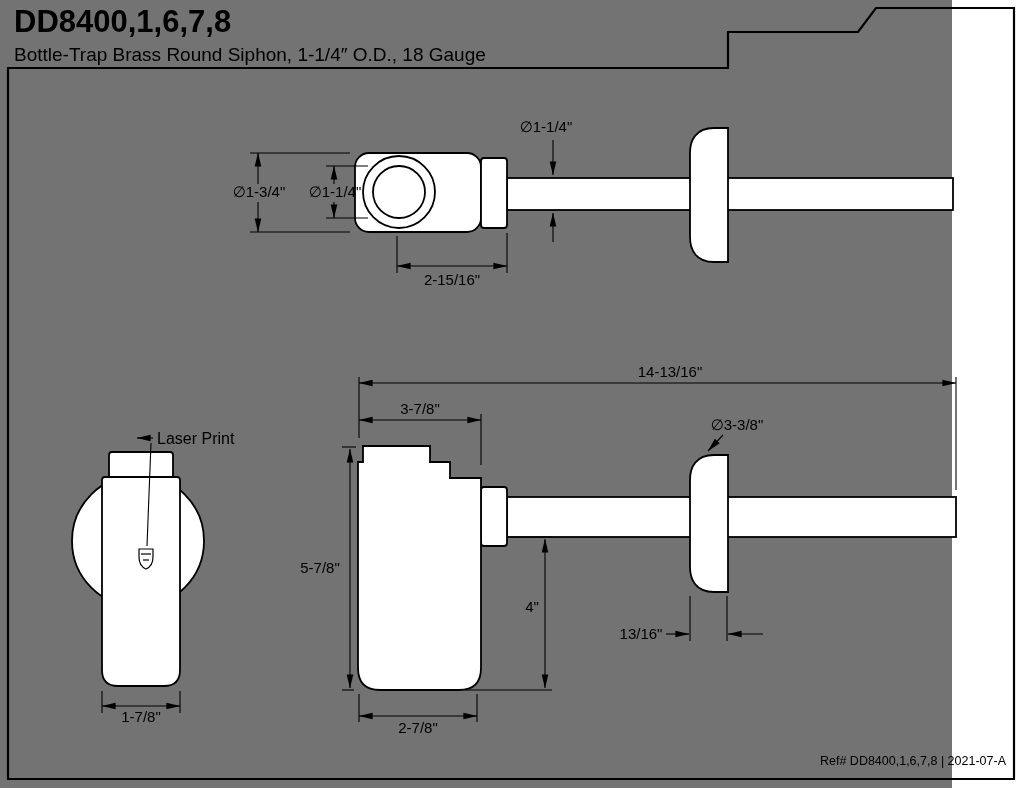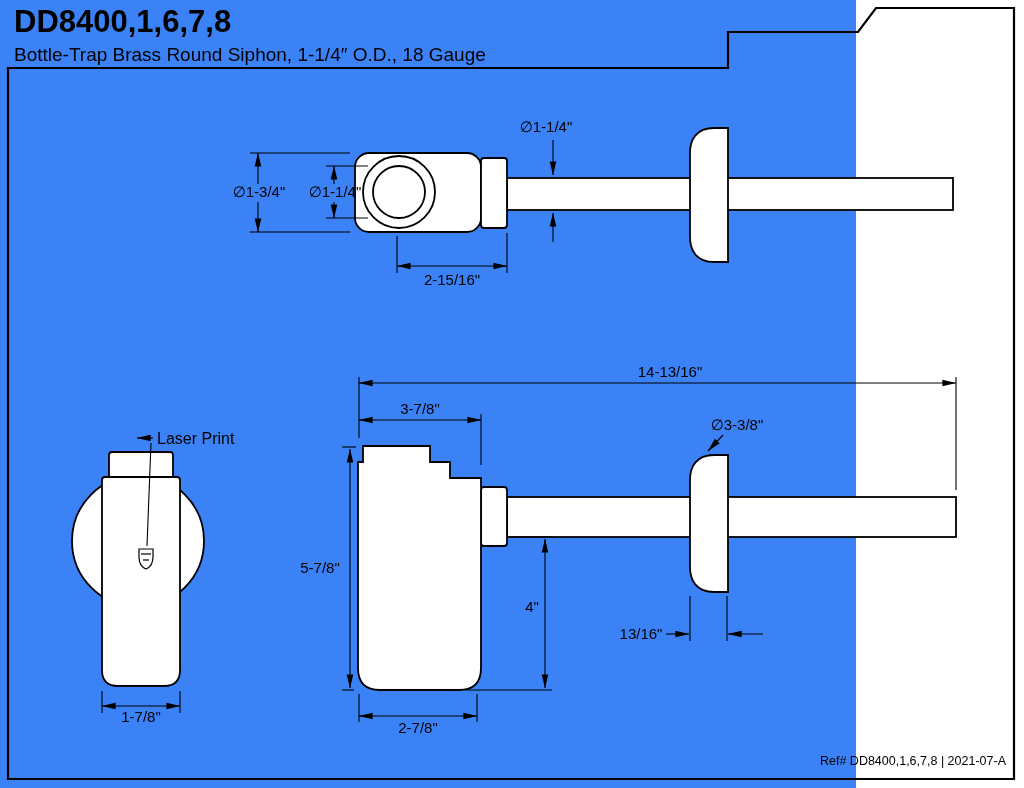--- a/index.html
+++ b/index.html
@@ -1,17 +1,17 @@
 <!DOCTYPE html>
 <html><head>
 <meta charset="utf-8">
 <style>
   html,body { margin:0; padding:0; background:#ffffff; }
   .sheet {
-    position:relative; width:856px; height:788px; background:#3b82f6;
+    position:relative; width:952px; height:788px; background:#737373;
     font-family:"Liberation Sans","DejaVu Sans",sans-serif;
   }
   svg { display:block; }
   svg text { fill:#000; }
   .title    { font-size:31px; font-weight:700; }
   .subtitle { font-size:19px; }
   .ref      { font-size:12.5px; }
   .dim      { font-size:15px; }
   .note     { font-size:16px; }
   .obj    { fill:#fff; stroke:#000; stroke-width:1.8; }

